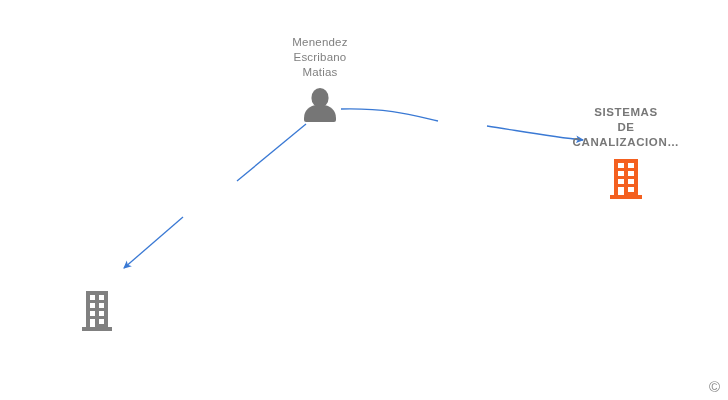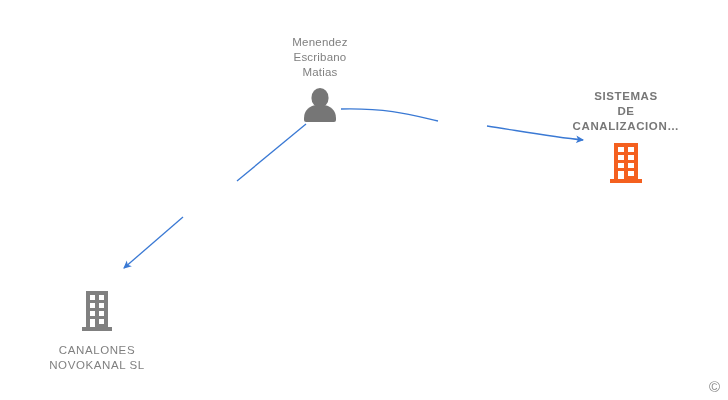--- a/index.html
+++ b/index.html
@@ -85,21 +85,21 @@
   .building {
     position: relative;
     width: 40px;
     height: 44px;
     margin: 0 auto;
   }
 
   
   #company-right {
     left: 551px;
-    top: 82px;
+    top: 98px;
     width: 150px;
   }
   #company-right .building-wrap { margin-top: 7px; }
 
   
   #company-left {
     left: 22px;
     top: 282px;
     width: 150px;
   }
@@ -216,22 +216,20 @@
         <rect x="13" y="6" width="5" height="5" fill="#ffffff"></rect>
         <rect x="22" y="6" width="5" height="5" fill="#ffffff"></rect>
         <rect x="13" y="14" width="5" height="5" fill="#ffffff"></rect>
         <rect x="22" y="14" width="5" height="5" fill="#ffffff"></rect>
         <rect x="13" y="22" width="5" height="5" fill="#ffffff"></rect>
         <rect x="22" y="22" width="5" height="5" fill="#ffffff"></rect>
         <rect x="13" y="30" width="5" height="8" fill="#ffffff"></rect>
         <rect x="22" y="30" width="5" height="5" fill="#ffffff"></rect>
       </svg>
     </div>
-    <div class="node-label company-plain">CANALONES
-NOVOKANAL SL</div>
   </div>
 
 
   <div id="watermark">
     <span class="copy">©</span>
   </div>
 
 </div>
 
 </body></html>

